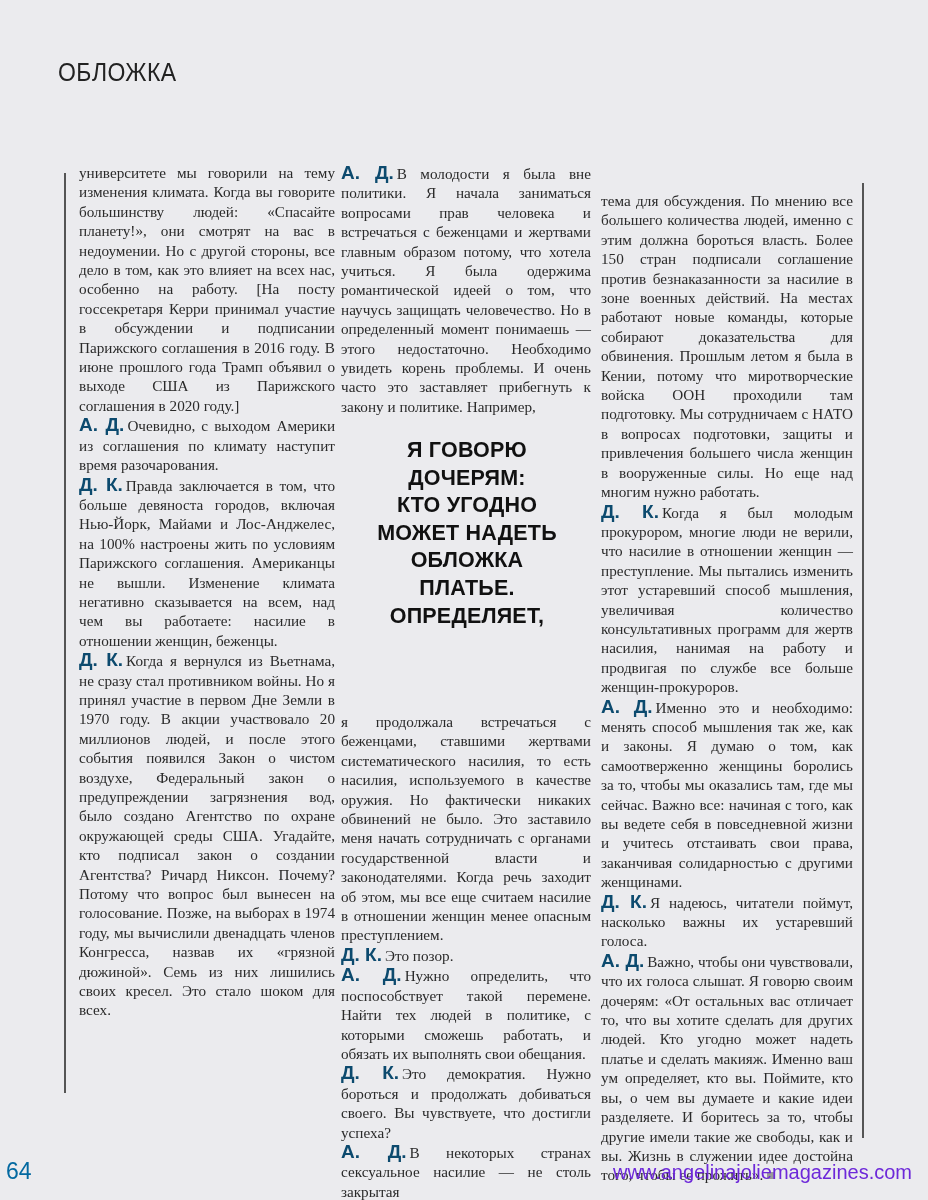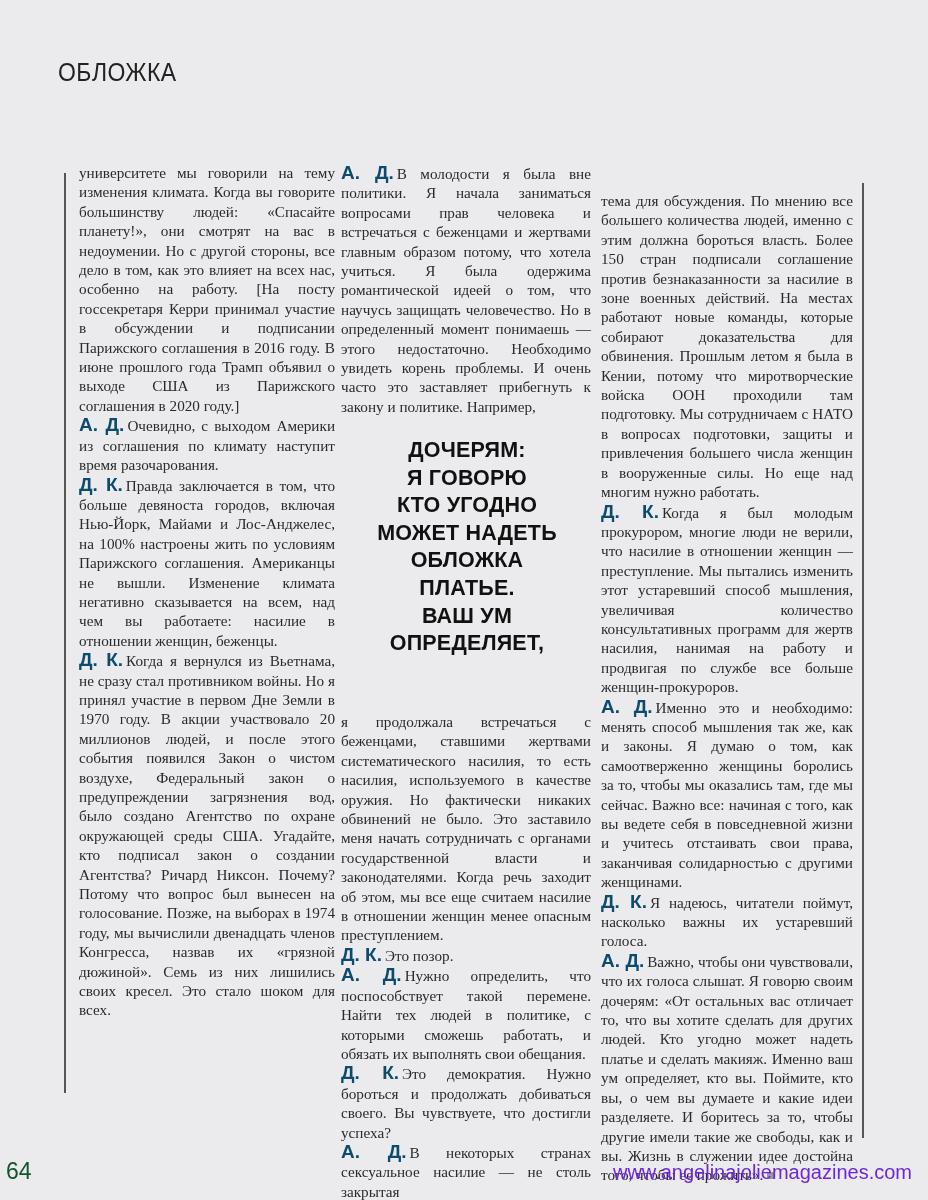--- a/index.html
+++ b/index.html
@@ -35,21 +35,21 @@
     text-align: center;
     font-family: "Liberation Sans", "DejaVu Sans", sans-serif;
     font-weight: bold; font-size: 21.5px; line-height: 27.6px;
     color: #111; letter-spacing: 0.2px;
   }
   .pull-quote span { display: block; }
   .end-mark { display: inline-block; width: 7px; height: 7px; background: #999; margin-left: 4px; vertical-align: 1px; }
   .page-number {
     position: absolute; left: 6px; top: 1158px;
     font-family: "Liberation Sans", "DejaVu Sans", sans-serif;
-    font-size: 23px; font-weight: 300; color: #14532d;
+    font-size: 23px; font-weight: 300; color: #0369a1;
   }
   .site-url {
     position: absolute; right: 16px; top: 1161px;
     font-family: "Liberation Sans", "DejaVu Sans", sans-serif;
     font-size: 20px; color: #6d28d9;
   }
 </style>
 </head>
 <body>
 
@@ -61,27 +61,26 @@
     <p><span>университете мы говорили на тему изменения климата. Когда вы говорите большинству людей: «Спасайте планету!», они смотрят на вас в недоумении. Но с другой стороны, все дело в том, как это влияет на всех нас, особенно на работу. [На посту госсекретаря Керри принимал участие в обсуждении и подписании Парижского соглашения в 2016 году. В июне прошлого года Трамп объявил о выходе США из Парижского соглашения в 2020 году.]</span></p>
     <p><span class="spk">А. Д.</span><span>Очевидно, с выходом Америки из соглашения по климату наступит время разочарования.</span></p>
     <p><span class="spk">Д. К.</span><span>Правда заключается в том, что больше девяноста городов, включая Нью-Йорк, Майами и Лос-Анджелес, на 100% настроены жить по условиям Парижского соглашения. Американцы не вышли. Изменение климата негативно сказывается на всем, над чем вы работаете: насилие в отношении женщин, беженцы.</span></p>
     <p><span class="spk">Д. К.</span><span>Когда я вернулся из Вьетнама, не сразу стал противником войны. Но я принял участие в первом Дне Земли в 1970 году. В акции участвовало 20 миллионов людей, и после этого события появился Закон о чистом воздухе, Федеральный закон о предупреждении загрязнения вод, было создано Агентство по охране окружающей среды США. Угадайте, кто подписал закон о создании Агентства? Ричард Никсон. Почему? Потому что вопрос был вынесен на голосование. Позже, на выборах в 1974 году, мы вычислили двенадцать членов Конгресса, назвав их «грязной дюжиной». Семь из них лишились своих кресел. Это стало шоком для всех.</span></p>
   </div>
 <div class="col" id="col2a">
     <p><span class="spk">А. Д.</span><span>В молодости я была вне политики. Я начала заниматься вопросами прав человека и встречаться с беженцами и жертвами главным образом потому, что хотела учиться. Я была одержима романтической идеей о том, что научусь защищать человечество. Но в определенный момент понимаешь — этого недостаточно. Необходимо увидеть корень проблемы. И очень часто это заставляет прибегнуть к закону и политике. Например,</span></p>
   </div>
 
 <div class="pull-quote">
+    <span>Я ГОВОРЮ</span>
     <span>ДОЧЕРЯМ:</span>
-    <span>Я ГОВОРЮ</span>
     <span>КТО УГОДНО</span>
     <span>МОЖЕТ НАДЕТЬ</span>
     <span>ОБЛОЖКА</span>
     <span>ПЛАТЬЕ.</span>
-    <span>ВАШ УМ</span>
     <span>ОПРЕДЕЛЯЕТ,</span>
   </div>
 
 <div class="col" id="col2b">
     <p><span>я продолжала встречаться с беженцами, ставшими жертвами систематического насилия, то есть насилия, используемого в качестве оружия. Но фактически никаких обвинений не было. Это заставило меня начать сотрудничать с органами государственной власти и законодателями. Когда речь заходит об этом, мы все еще считаем насилие в отношении женщин менее опасным преступлением.</span></p>
     <p><span class="spk">Д. К.</span><span>Это позор.</span></p>
     <p><span class="spk">А. Д.</span><span>Нужно определить, что поспособствует такой перемене. Найти тех людей в политике, с которыми сможешь работать, и обязать их выполнять свои обещания.</span></p>
     <p><span class="spk">Д. К.</span><span>Это демократия. Нужно бороться и продолжать добиваться своего. Вы чувствуете, что достигли успеха?</span></p>
     <p><span class="spk">А. Д.</span><span>В некоторых странах сексуальное насилие — не столь закрытая</span></p>
   </div>

